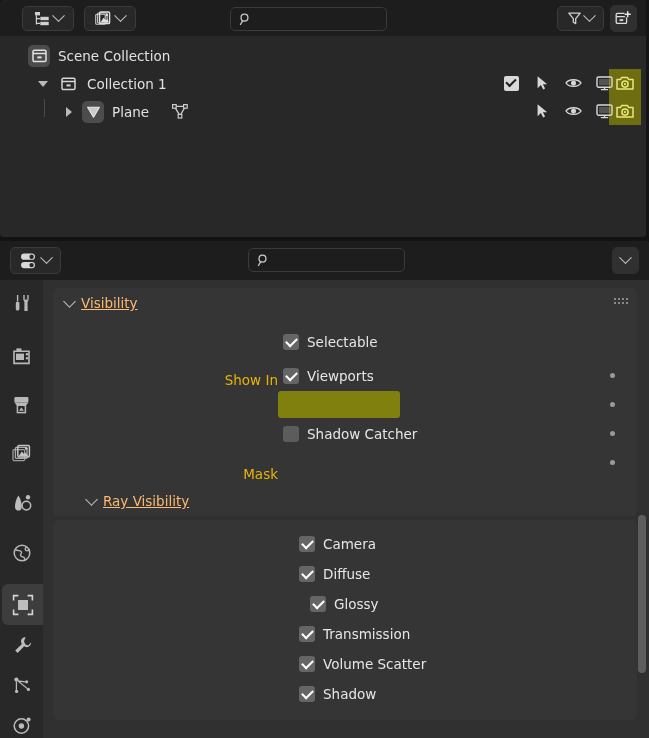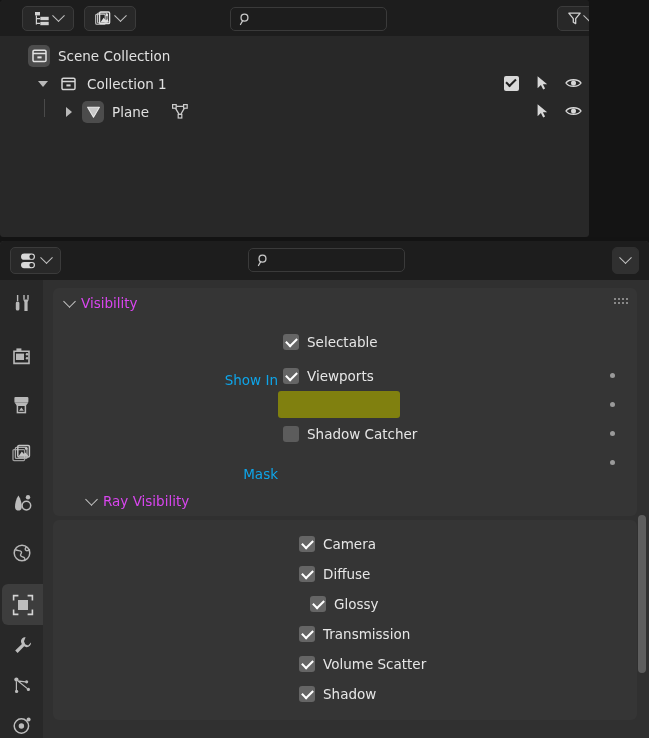--- a/index.html
+++ b/index.html
@@ -20,21 +20,21 @@
     position: relative;
     width: 649px;
     height: 738px;
     background: #141414;
   }
 
   
   .outliner {
     position: absolute;
     left: 0; top: 0;
-    width: 589px; height: 237px;
+    width: 646px; height: 237px;
     background: #282828;
     border-radius: 4px;
     overflow: hidden;
   }
   .outliner-header {
     position: absolute;
     left: 0; top: 0;
     width: 649px; height: 36px;
     background: #1d1d1d;
     border-radius: 4px 4px 0 0;
@@ -207,22 +207,23 @@
   .panel-head {
     position: absolute;
     left: 0; top: 0;
     height: 30px;
     display: flex;
     align-items: center;
     cursor: pointer;
   }
   .panel-title {
     font-size: 13.5px;
-    color: #d946ef;
+    color: #fdba74;
     margin-left: 7px;
+    text-decoration: underline;
   }
   .vchev {
     width: 9px; height: 9px;
     border-right: 1.7px solid #c6c6c6;
     border-bottom: 1.7px solid #c6c6c6;
     transform: rotate(45deg);
     box-sizing: border-box;
     margin-left: 2px;
     margin-top: -4px;
   }
@@ -241,21 +242,21 @@
   .prow {
     position: absolute;
     height: 26px;
     display: flex;
     align-items: center;
   }
   .prow-label {
     position: absolute;
     text-align: right;
     font-size: 13.5px;
-    color: #0ea5e9;
+    color: #eab308;
     white-space: nowrap;
   }
   .cb {
     width: 16px; height: 16px;
     border-radius: 3px;
     background: #5c5c5c;
     display: inline-flex;
     align-items: center;
     justify-content: center;
     flex: none;

